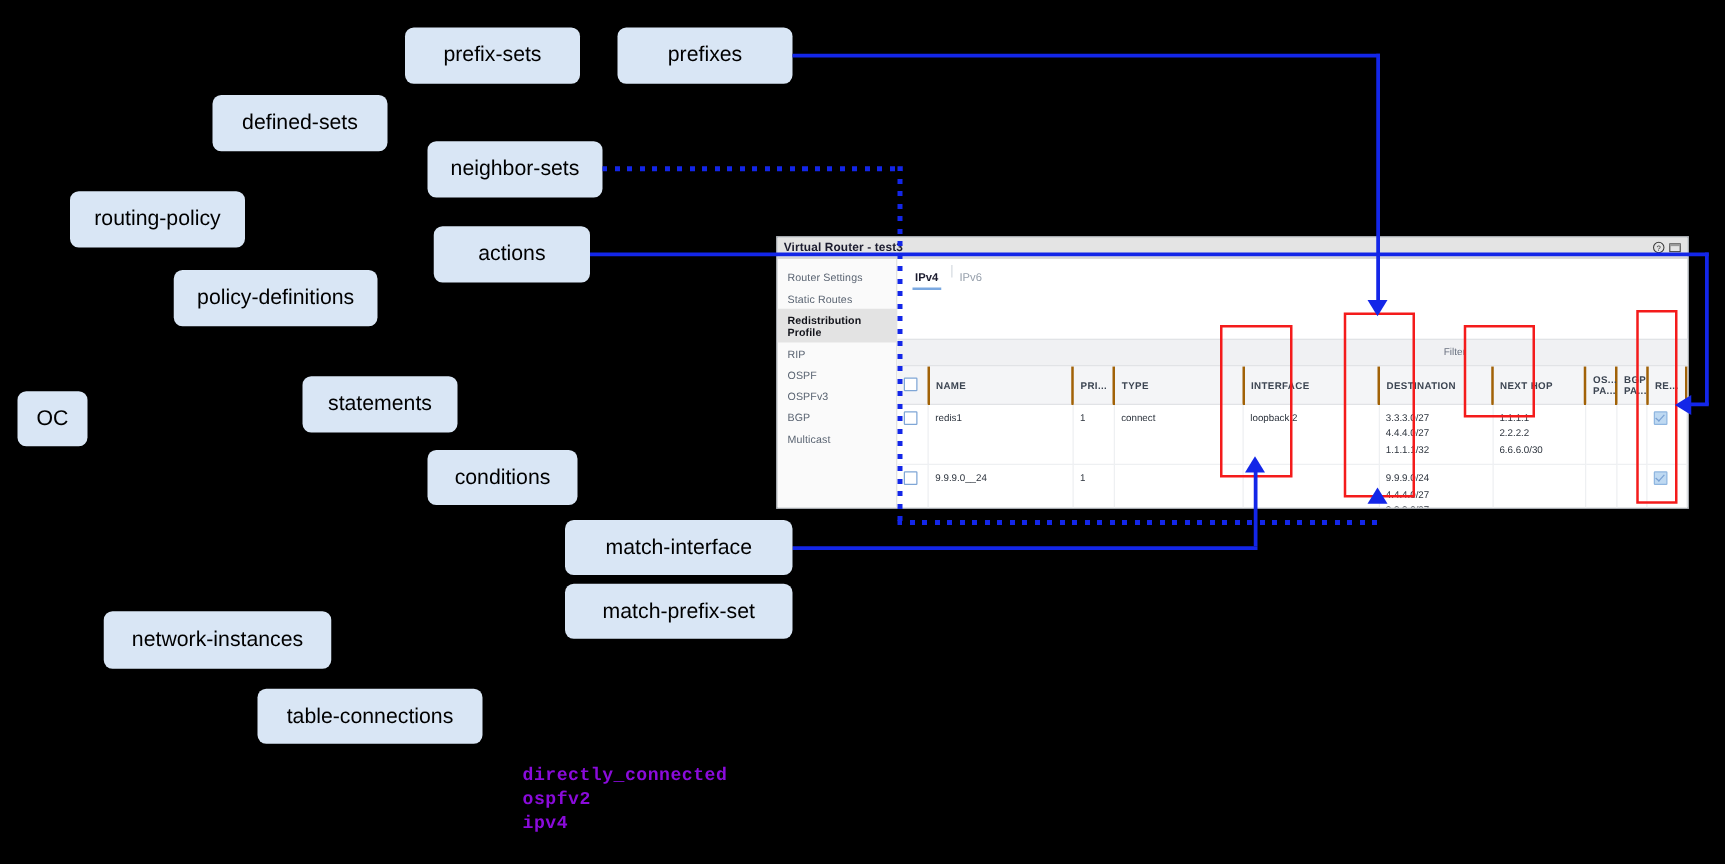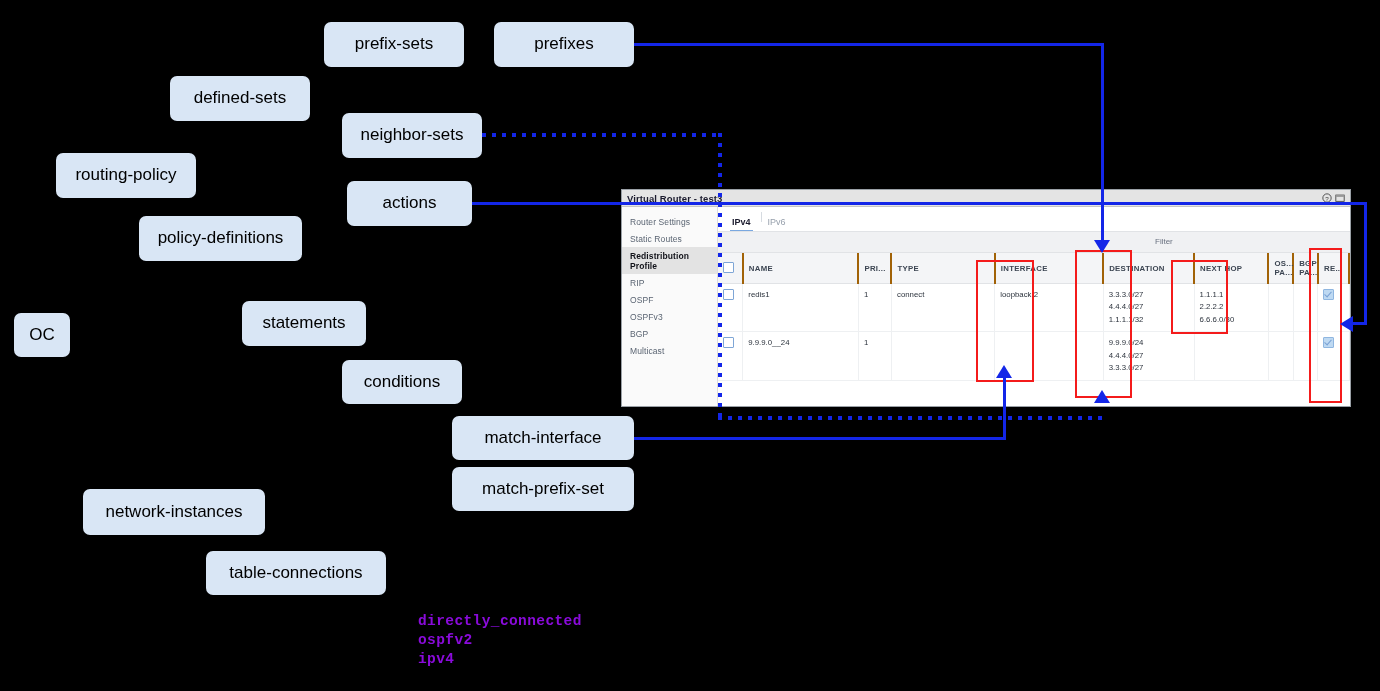--- a/index.html
+++ b/index.html
@@ -52,21 +52,21 @@
   .side-item.active{background:#e3e3e3;color:#12131a;font-weight:bold;}
 
   #content{flex:1;background:#fff;position:relative;}
   #tabs{display:flex;align-items:flex-end;height:24px;padding-left:12px;gap:0;}
   .tab{font-size:9px;color:#97a0ac;padding:0 10px 4px 2px;position:relative;}
   .tab.active{color:#1b1b2e;font-weight:bold;}
   .tab.active::after{content:"";position:absolute;left:0;right:8px;bottom:-1px;height:2.5px;background:#7aa8e0;}
   .tab-sep{width:1px;height:10px;background:#d6dbe1;align-self:center;margin:0 4px 4px 0;}
 
   #filterbar{height:20px;background:#f0f1f3;border-top:1px solid #e1e3e6;border-bottom:1px solid #e1e3e6;
-             position:relative;}
+             position:relative;margin-top:40px;}
   #filter-label{position:absolute;left:437px;top:5px;font-size:8px;color:#6a7280;}
 
   table.grid{width:100%;border-collapse:collapse;table-layout:fixed;}
   table.grid th{background:#f4f5f7;color:#3c4552;font-size:7.8px;font-weight:bold;
                 text-align:left;padding:6px 5px;border-right:2px solid #a16207;
                 border-bottom:1px solid #e1e3e6;letter-spacing:.3px;vertical-align:middle;}
   table.grid td{font-size:7.8px;color:#2c333d;padding:5px 5px;border-right:1px solid #eef0f2;
                 border-bottom:1px solid #eef0f2;vertical-align:top;line-height:1.6;}
   tr.alt td{background:#f3f6f9;}
   .cb{width:9px;height:9px;border:1px solid #7fa6d6;border-radius:1px;background:#fff;display:inline-block;}

